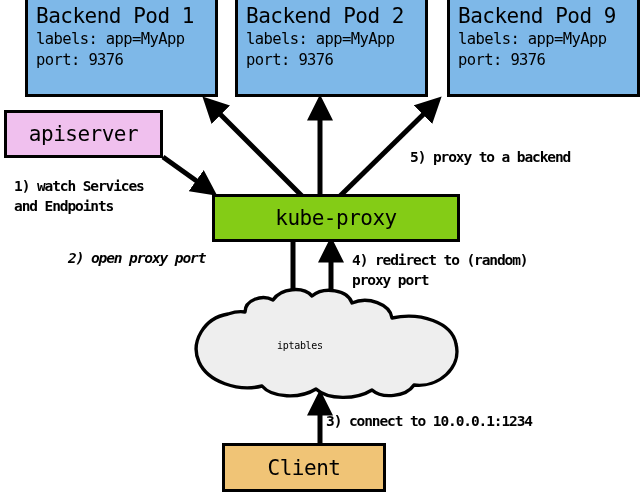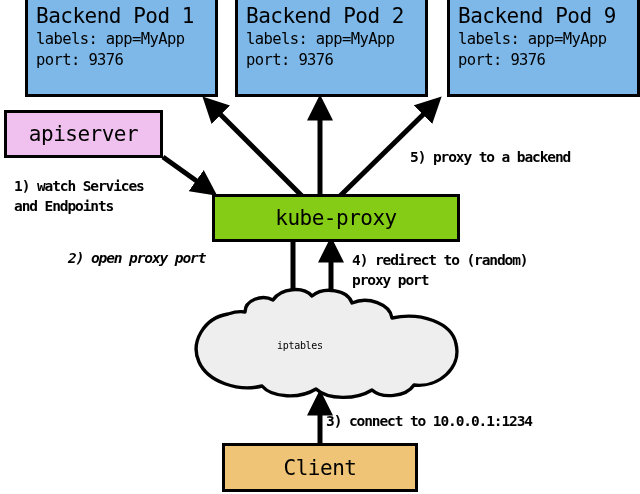--- a/index.html
+++ b/index.html
@@ -139,21 +139,21 @@
   <div class="node" style="left:4px; top:110px; width:159px; height:48px; background:#f0c0ee;">
     <div class="center-label">apiserver</div>
   </div>
 
   <div class="node" style="left:212px; top:194px; width:248px; height:48px; background:#84cc16;">
     <div class="center-label">kube-proxy</div>
   </div>
 
   <div class="cloud-text" style="left:277px; top:340px;">iptables</div>
 
-  <div class="node" style="left:222px; top:443px; width:196px; height:49px; background:#f0c476;">
+  <div class="node" style="left:222px; top:443px; width:164px; height:49px; background:#f0c476;">
     <div class="center-label">Client</div>
   </div>
 
   <div class="step-label" style="left:14px; top:176px;">1) watch Services</div>
   <div class="step-label" style="left:14px; top:196px;">and Endpoints</div>
 
   <div class="step-label" style="left:68px; top:248px;font-style:italic;">2) open proxy port</div>
 
   <div class="step-label" style="left:326px; top:411px;">3) connect to 10.0.0.1:1234</div>
 

